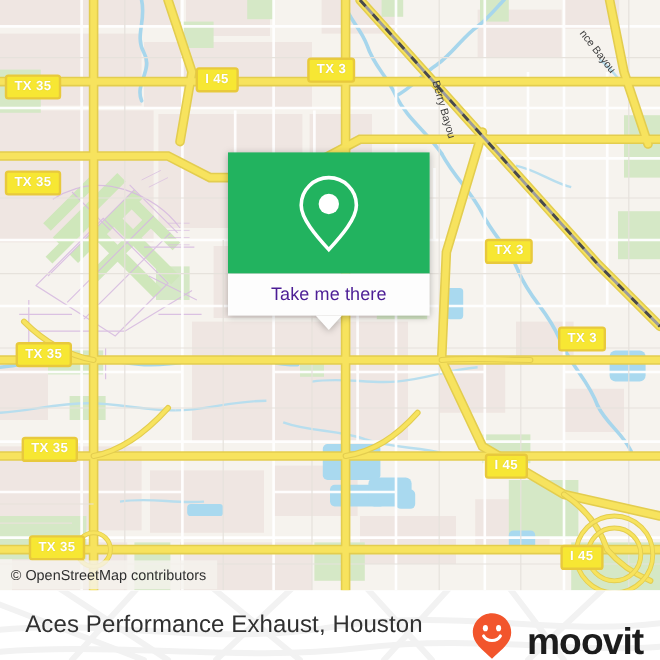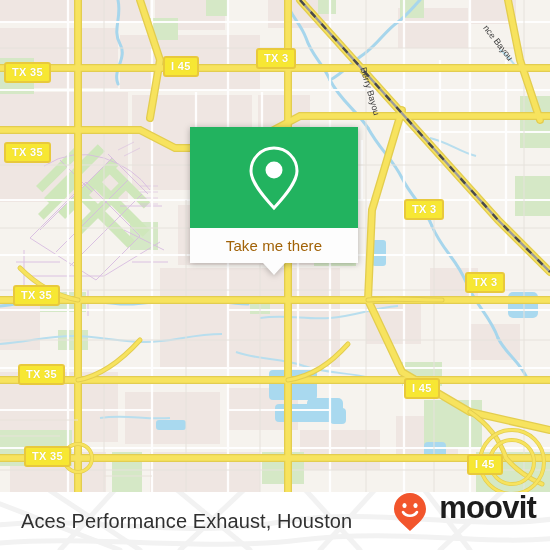--- a/index.html
+++ b/index.html
@@ -88,21 +88,21 @@
     height: 35px;
     background: #fdfdfd;
     display: flex;
     align-items: center;
     justify-content: center;
   }
 
   #callout-label {
     font-family: "Liberation Sans", sans-serif;
     font-size: 15px;
-    color: #a16207;
+    color: #4c1d95;
     letter-spacing: 0.1px;
   }
 
   #callout-tail {
     width: 0;
     height: 0;
     margin: 0 auto;
     border-left: 11px solid transparent;
     border-right: 11px solid transparent;
     border-top: 12px solid #fdfdfd;
@@ -156,21 +156,21 @@
     letter-spacing: 0.1px;
     white-space: nowrap;
   }
 
   #brand {
     position: absolute;
     right: 14px;
     top: 0;
     height: 58px;
     display: flex;
-    align-items: flex-start;
+    align-items: flex-end;
     gap: 12px;
   }
 
   #brand-wordmark {
     font-family: "Liberation Sans", sans-serif;
     font-size: 31px;
     font-weight: bold;
     color: #1c1c1c;
     letter-spacing: -0.8px;
     line-height: 31px;
@@ -447,20 +447,23 @@
           <path d="M28 4 C15.3 4 5 14.3 5 27 C5 38 17 52 28 64 C39 52 51 38 51 27 C51 14.3 40.7 4 28 4 Z" fill="none" stroke="#ffffff" stroke-width="3"></path>
           <circle cx="28" cy="26" r="8.5" fill="#ffffff"></circle>
         </svg>
       </div>
       <div id="callout-white">
         <span id="callout-label">Take me there</span>
       </div>
       <div id="callout-tail"></div>
     </div>
 
+    <div id="attribution">
+      <span>© OpenStreetMap contributors</span>
+    </div>
   </div>
 
   <div id="footer">
 
     <svg id="footer-watermark" width="550" height="58" viewBox="0 0 550 58">
       <rect x="0" y="0" width="550" height="58" fill="#ffffff"></rect>
       <g stroke="#f2f2f2" stroke-width="5" fill="none" stroke-linecap="round">
         <path d="M-10 8 L120 58"></path>
         <path d="M40 -8 L140 58"></path>
         <path d="M120 -8 L60 58"></path>

